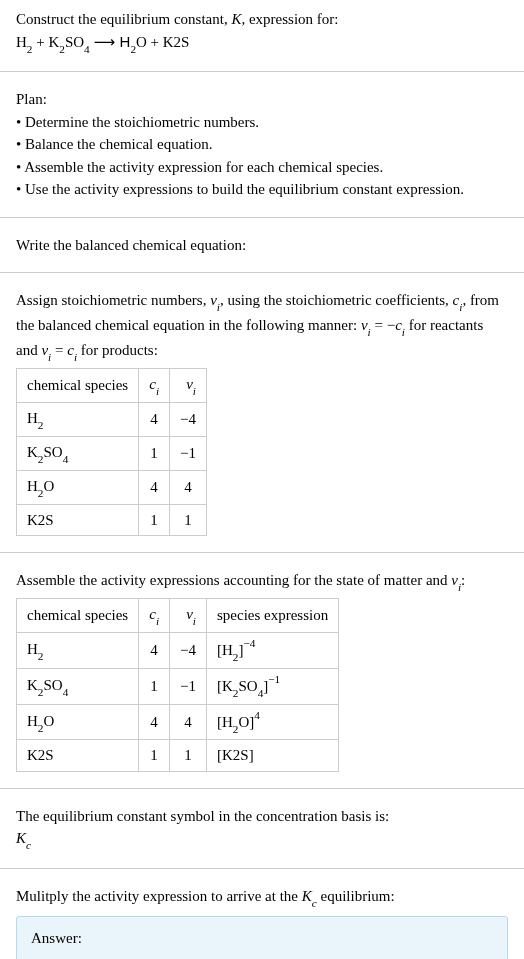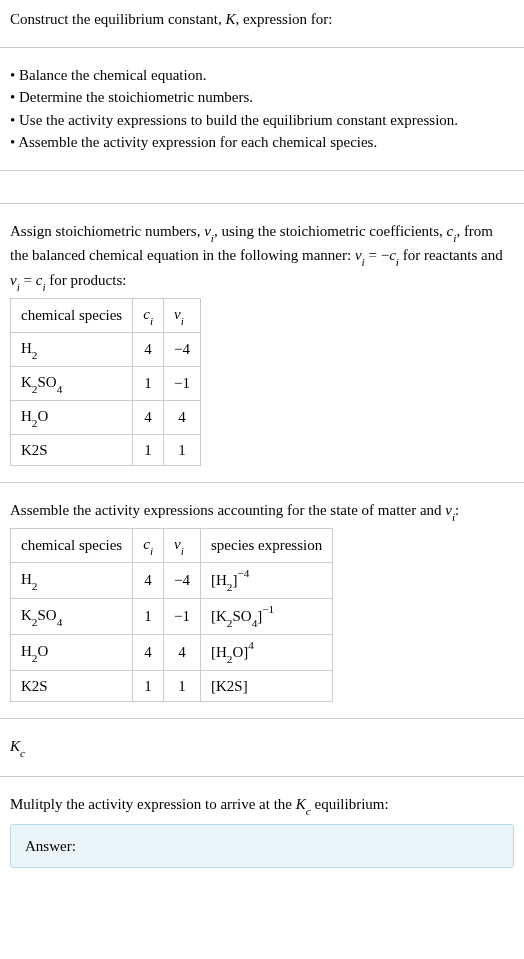--- a/index.html
+++ b/index.html
@@ -9,21 +9,21 @@
     }
     body {
       font-family: Georgia, 'Times New Roman', serif;
       width: 524px;
       background: #fff;
       color: #000;
       font-size: 15px;
       line-height: 1.5;
     }
     .section {
-      padding: 8px 10px;
+      padding: 8px 16px;
     }
     hr {
       border: none;
       border-top: 1px solid #ccc;
       margin: 8px 0;
     }
     .sub {
       font-size: 0.75em;
       vertical-align: sub;
       position: relative;
@@ -46,51 +46,57 @@
       margin-top: 4px;
     }
     th, td {
       border: 1px solid #ccc;
       padding: 4px 10px;
       text-align: left;
       font-weight: normal;
     }
     th {
       background: #fff;
+      text-align: right;
     }
     td.num {
       text-align: center;
     }
     .answer-box {
       background: #eaf4fb;
       border: 1px solid #b8d8ec;
       border-radius: 3px;
       padding: 10px 14px;
       margin-top: 6px;
     }
   </style>
 </head>
 <body>
 
 <div class="section">
   <span>Construct the equilibrium constant, </span><span class="italic">K</span><span>, expression for:</span><br>
+  <span>
+    <span>H</span><span class="sub">2</span><span> + K</span><span class="sub">2</span><span>SO</span><span class="sub">4</span><span class="arrow">  ⟶  H</span><span class="sub">2</span><span>O + K2S</span>
+  </span>
 </div>
 
 <hr>
 
 <div class="section">
+  <div>Plan:</div>
+  <div>• Determine the stoichiometric numbers.</div>
   <div>• Balance the chemical equation.</div>
-  <div>• Determine the stoichiometric numbers.</div>
+  <div>• Assemble the activity expression for each chemical species.</div>
   <div>• Use the activity expressions to build the equilibrium constant expression.</div>
-  <div>• Assemble the activity expression for each chemical species.</div>
 </div>
 
 <hr>
 
 <div class="section">
+  <div>Write the balanced chemical equation:</div>
 </div>
 
 <hr>
 
 <div class="section">
   <span>Assign stoichiometric numbers, </span><span class="italic">ν</span><span class="sub italic">i</span><span>, using the stoichiometric coefficients, </span><span class="italic">c</span><span class="sub italic">i</span><span>, from the balanced chemical equation in the following manner: </span><span class="italic">ν</span><span class="sub italic">i</span><span> = −</span><span class="italic">c</span><span class="sub italic">i</span><span> for reactants and </span><span class="italic">ν</span><span class="sub italic">i</span><span> = </span><span class="italic">c</span><span class="sub italic">i</span><span> for products:</span>
 
   <table>
     <tbody>
         <tr>
@@ -159,20 +165,21 @@
       <td class="num">1</td>
       <td>[K2S]</td>
     </tr>
   </tbody>
     </table>
 </div>
 
 <hr>
 
 <div class="section">
+  <div>The equilibrium constant symbol in the concentration basis is:</div>
   <span class="italic">K</span><span class="sub italic">c</span>
 </div>
 
 <hr>
 
 <div class="section">
   <span>Mulitply the activity expression to arrive at the </span><span class="italic">K</span><span class="sub italic">c</span><span> equilibrium:</span>
 
   <div class="answer-box">
     <div>Answer:</div>

